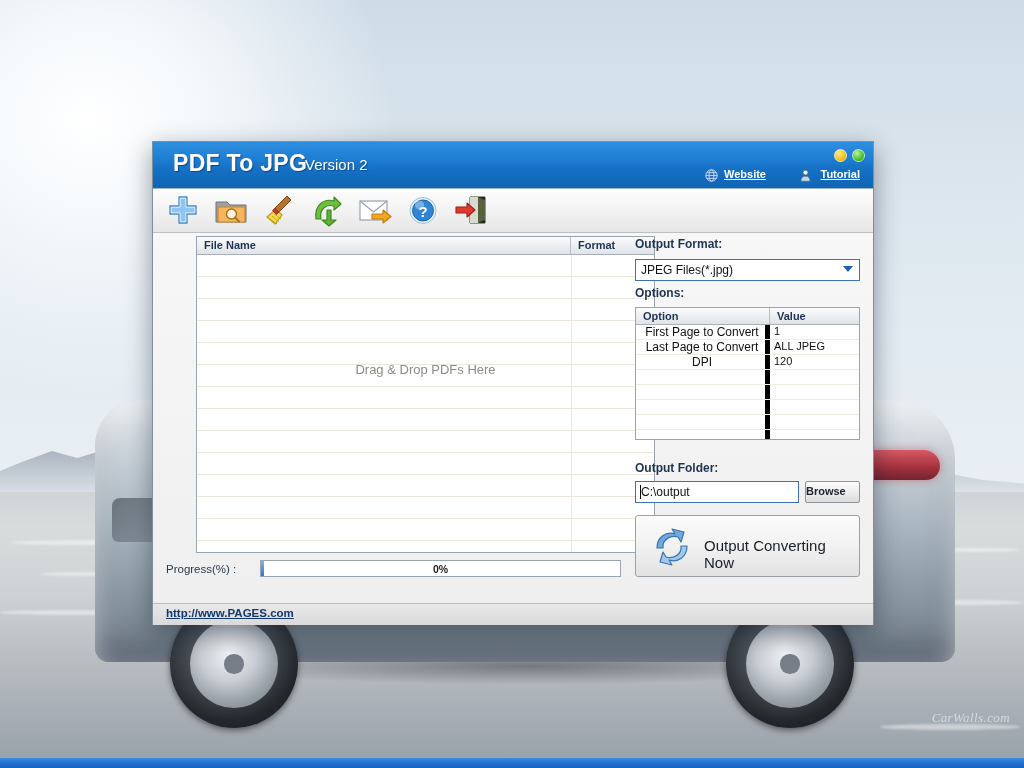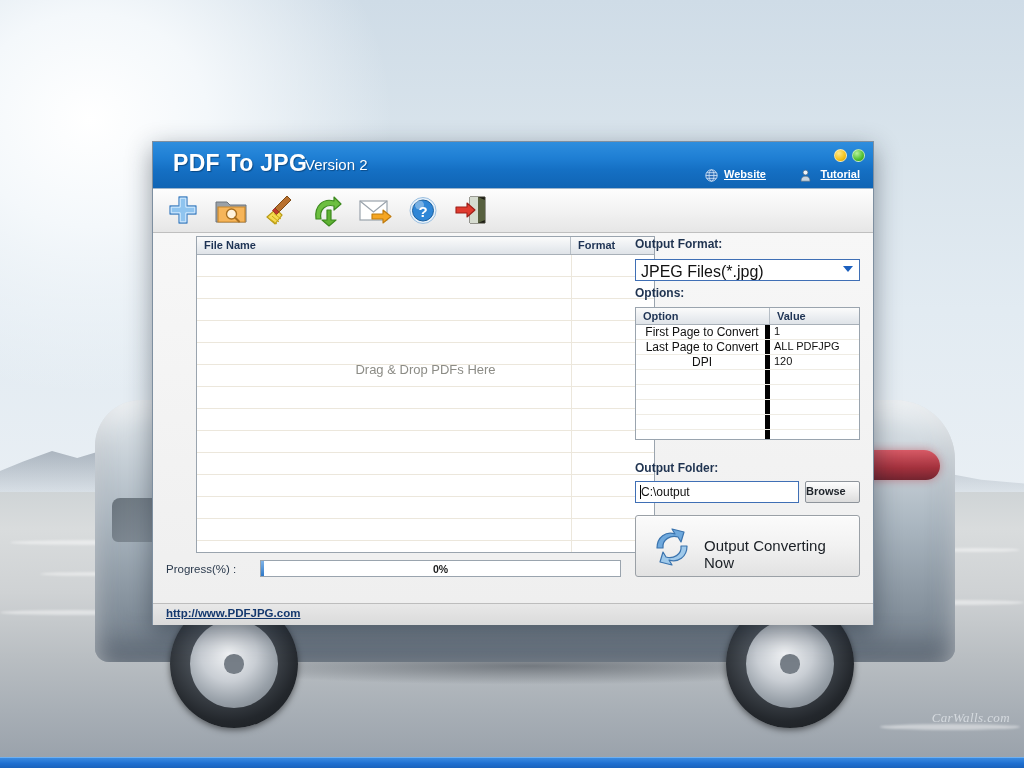--- a/index.html
+++ b/index.html
@@ -304,21 +304,21 @@
     left: 0; top: 26px;
     width: 225px; height: 22px;
     background: #ffffff;
     border: 1px solid #3f6fb5;
     box-sizing: border-box;
     cursor: pointer;
   }
   #format-value {
     position: absolute;
     left: 5px; top: 3px;
-    font-size: 16px;
+    font-size: 12px;
     color: #111;
   }
   #format-chevron {
     position: absolute;
     right: 6px; top: 6px;
     width: 0; height: 0;
     border-left: 5px solid transparent;
     border-right: 5px solid transparent;
     border-top: 6px solid #1b5fbe;
   }
@@ -654,21 +654,21 @@
           <div class="col-head" id="opt-col-option">Option</div>
           <div class="col-head" id="opt-col-value">Value</div>
         </div>
         <div id="options-rows">
             <div class="opt-row">
               <div class="opt-name">First Page to Convert</div>
               <div class="opt-val">1</div>
             </div>
             <div class="opt-row">
               <div class="opt-name">Last Page to Convert</div>
-              <div class="opt-val">ALL PDFJPG</div>
+              <div class="opt-val">ALL JPEG</div>
             </div>
             <div class="opt-row">
               <div class="opt-name">DPI</div>
               <div class="opt-val">120</div>
             </div>
             <div class="opt-row">
               <div class="opt-name"></div>
               <div class="opt-val"></div>
             </div>
             <div class="opt-row">
@@ -707,15 +707,15 @@
             <path d="M7 22 C7 11 16 5 25 8 L22 3 L34 6 L31 16 L28 11 C21 9 12 13 13 22 Z" fill="#6fa9dd" stroke="#3b74ae" stroke-width="1.2" stroke-linejoin="round"></path>
             <path d="M37 20 C37 31 28 37 19 34 L22 39 L10 36 L13 26 L16 31 C23 33 32 29 31 20 Z" fill="#9fc9ea" stroke="#3b74ae" stroke-width="1.2" stroke-linejoin="round"></path>
           </svg>
         </span>
         <div id="start-label">Output Converting Now</div>
       </div>
     </div>
   </div>
 
   <div id="app-footer">
-    <span id="footer-link">http://www.PDFJPG.com</span>
+    <span id="footer-link">http://www.PAGES.com</span>
   </div>
 </div>
 
 </body></html>

